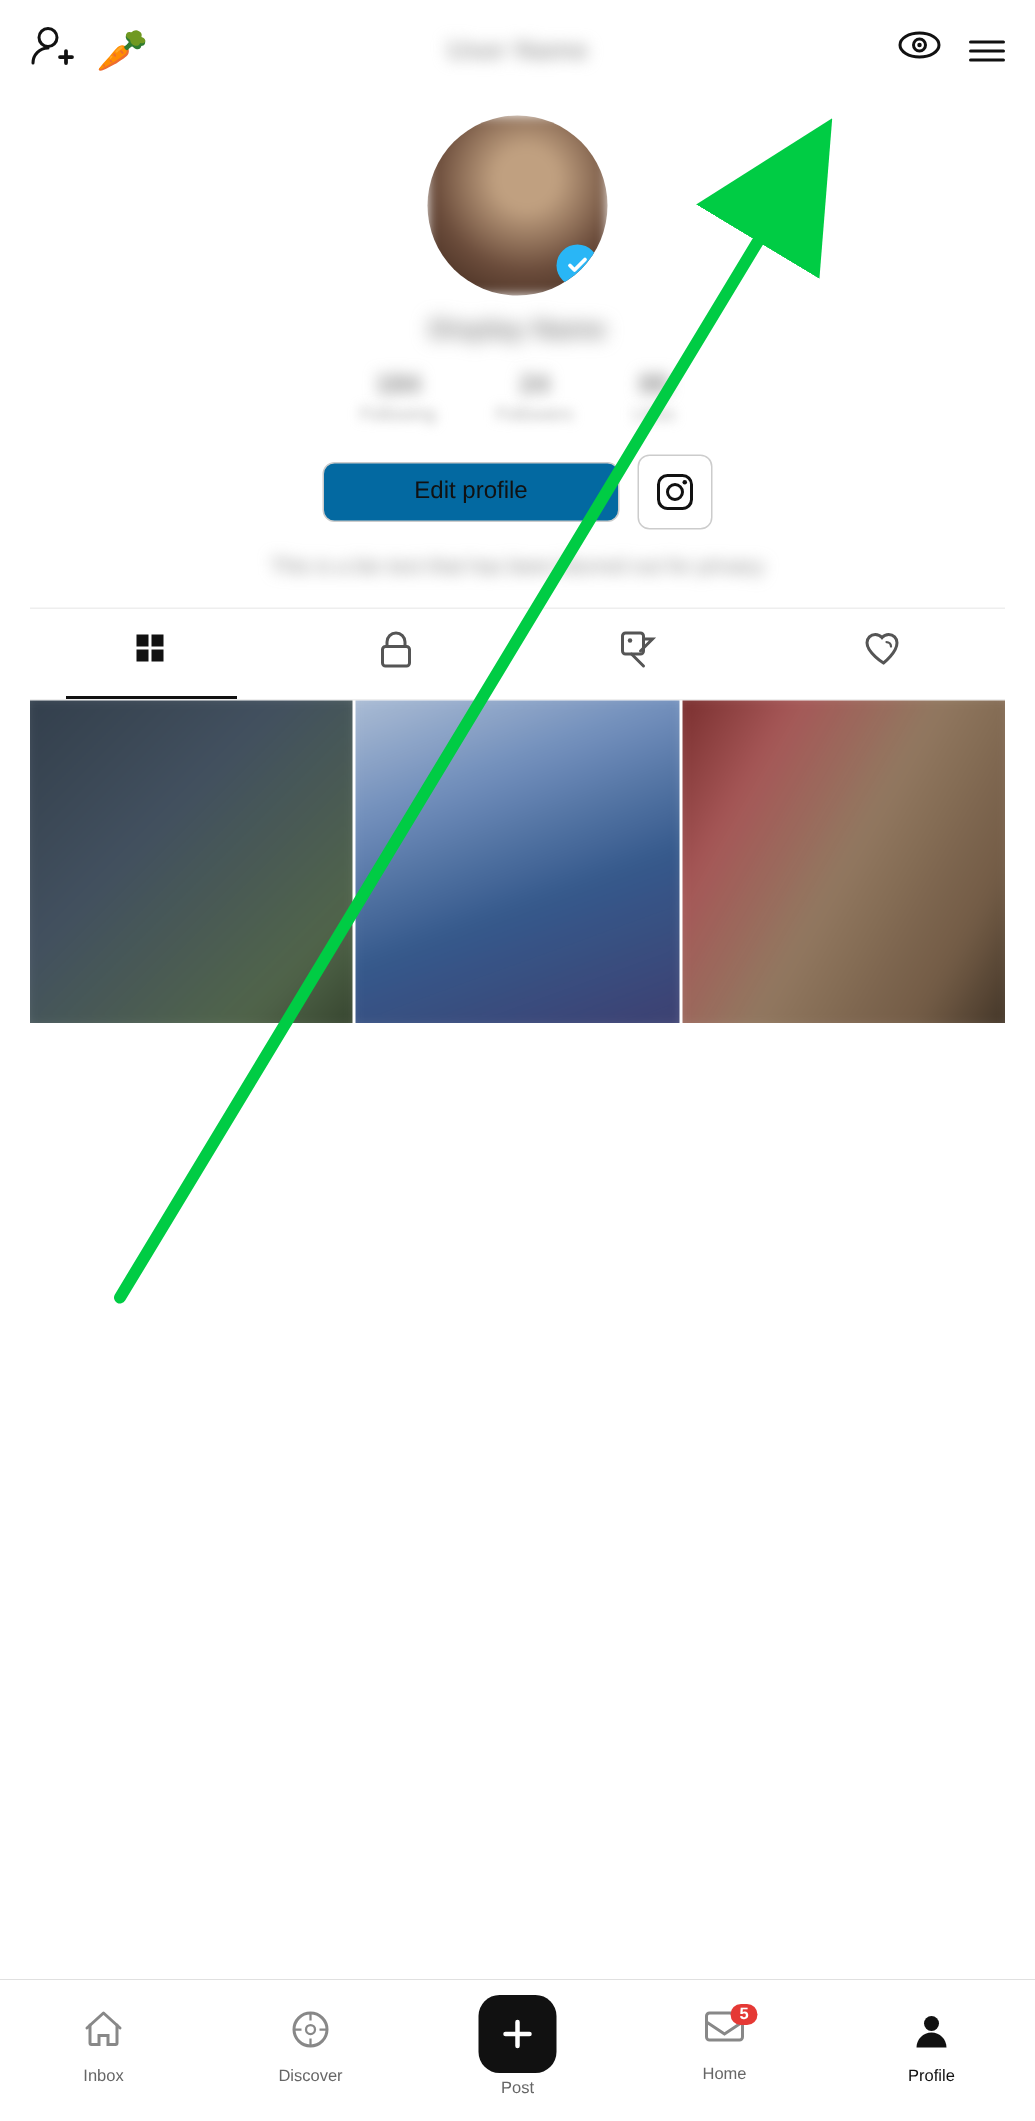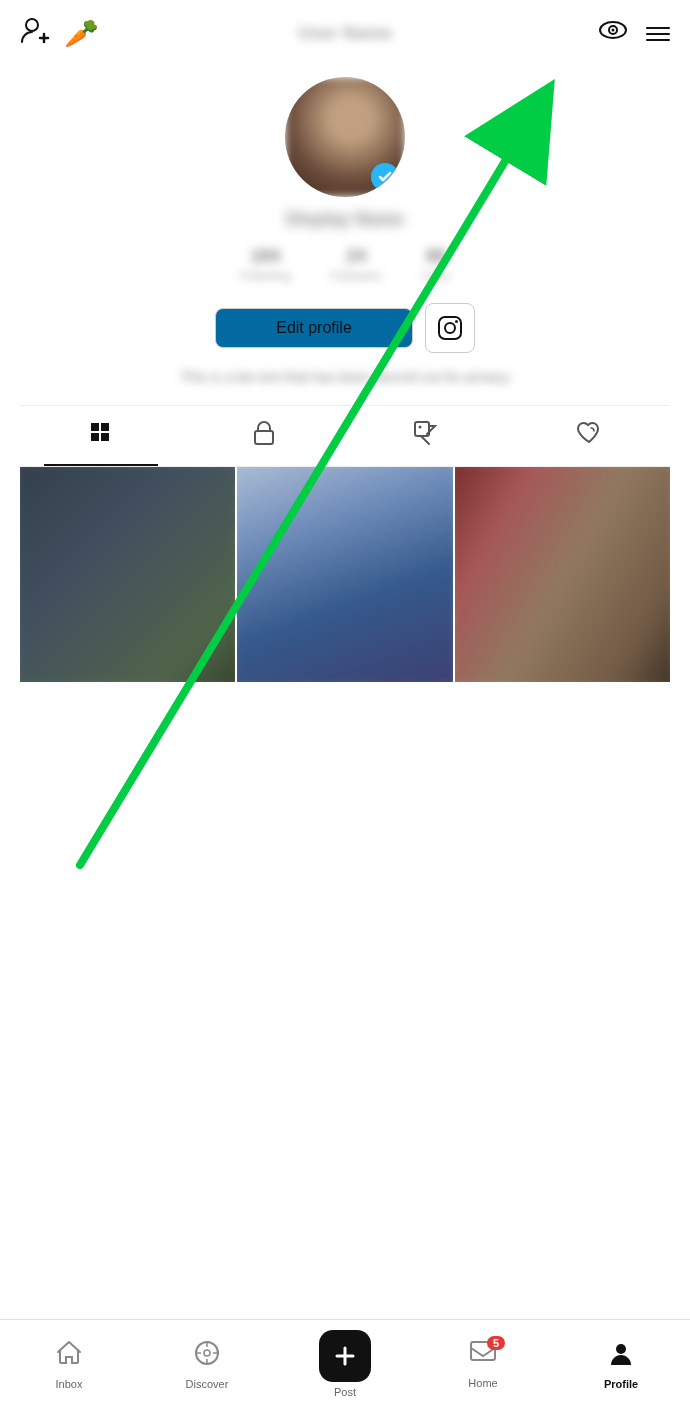--- a/index.html
+++ b/index.html
@@ -248,21 +248,21 @@
     .nav-item {
       display: flex;
       flex-direction: column;
       align-items: center;
       gap: 4px;
       cursor: pointer;
       min-width: 60px;
     }
     .nav-icon { font-size: 26px; color: #666; }
     .nav-label { font-size: 11px; color: #666; }
-    .nav-item.active .nav-label { font-weight: 700; color: #111; }
+    .nav-item.active .nav-label { font-weight: 400; color: #111; }
     .nav-item.active .nav-icon { color: #111; }
 
     
     .post-btn {
       background: #111;
       border-radius: 14px;
       width: 52px;
       height: 52px;
       display: flex;
       align-items: center;

